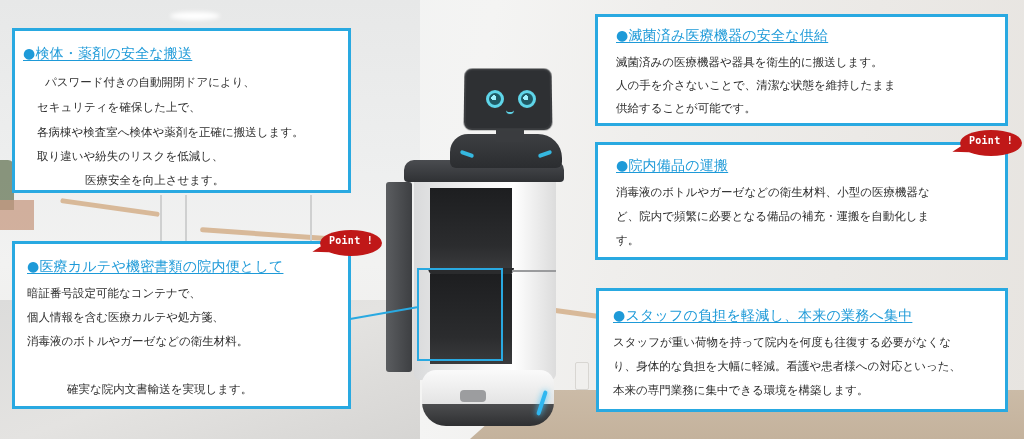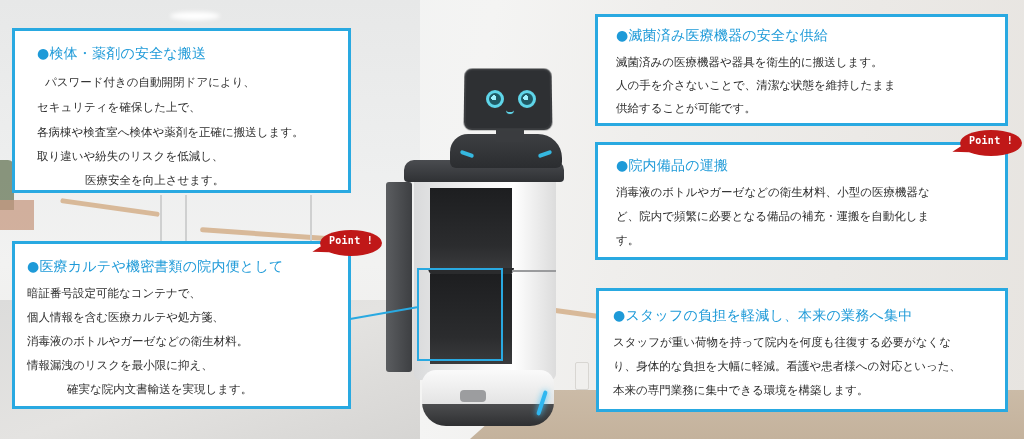--- a/index.html
+++ b/index.html
@@ -127,21 +127,21 @@
       position: absolute; left: 350px; top: 318px; width: 68px; height: 2px;
       background: #29a9e1; transform-origin: 0 50%; transform: rotate(-10deg);
     }
 
     
     .card {
       position: absolute; background: #ffffff; border: 3px solid #29a9e1;
       color: #333333;
     }
     .card-title {
-      position: absolute; font-size: 14px; color: #1e9ad8; 
+      position: absolute; font-size: 14px; color: #1e9ad8; text-decoration: underline;
       text-underline-offset: 2px; white-space: nowrap; letter-spacing: 0.2px; text-align: right;
     }
     .card-line {
       position: absolute; font-size: 11.5px; white-space: nowrap; color: #2e2e2e;
     }
 
     .point-badge {
       position: absolute; width: 70px; height: 28px;
     }
     .point-badge .bubble {
@@ -196,34 +196,33 @@
   </div>
   <div class="base"></div>
   <div class="base-sensor"></div>
   <div class="base-light"></div>
 </div>
 
 <div class="highlight-box"></div>
 <div class="connector"></div>
 
 <div class="card" style="left:12px;top:28px;width:339px;height:165px;">
-  <div class="card-title" style="left:22px;top:14px;">●検体・薬剤の安全な搬送</div>
+  <div class="card-title" style="left:8px;top:14px;">●検体・薬剤の安全な搬送</div>
   <div class="card-line" style="left:30px;top:44px;">パスワード付きの自動開閉ドアにより、</div>
   <div class="card-line" style="left:22px;top:69px;">セキュリティを確保した上で、</div>
   <div class="card-line" style="left:22px;top:94px;">各病棟や検査室へ検体や薬剤を正確に搬送します。</div>
   <div class="card-line" style="left:22px;top:118px;">取り違いや紛失のリスクを低減し、</div>
   <div class="card-line" style="left:22px;top:142px;margin-left:48px;">医療安全を向上させます。</div>
 </div>
 
 <div class="card" style="left:12px;top:241px;width:339px;height:168px;">
   <div class="card-title" style="left:12px;top:14px;">●医療カルテや機密書類の院内便として</div>
   <div class="card-line" style="left:12px;top:66px;">個人情報を含む医療カルテや処方箋、</div>
   <div class="card-line" style="left:12px;top:42px;">暗証番号設定可能なコンテナで、</div>
   <div class="card-line" style="left:12px;top:90px;">消毒液のボトルやガーゼなどの衛生材料。</div>
-  <div class="card-line" style="left:12px;top:114px;">情報漏洩のリスクを最小限に抑え、</div>
   <div class="card-line" style="left:12px;top:138px;margin-left:40px;">確実な院内文書輸送を実現します。</div>
 </div>
 <div class="point-badge" style="left:312px;top:230px;">
   <div class="tail"></div>
   <div class="bubble"></div>
   <div class="label">Point !</div>
 </div>
 
 <div class="card" style="left:595px;top:14px;width:413px;height:112px;">
   <div class="card-title" style="left:18px;top:10px;">●滅菌済み医療機器の安全な供給</div>

